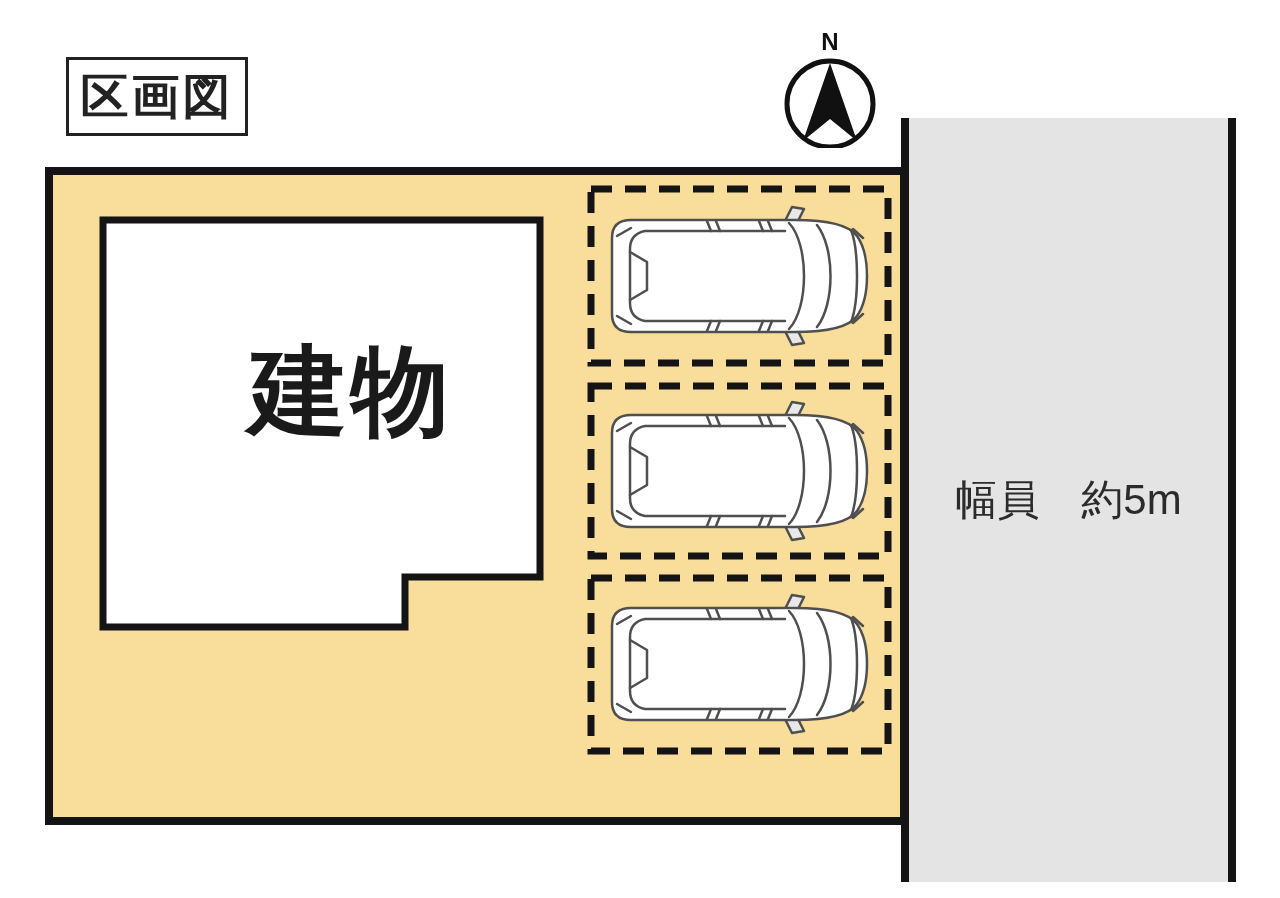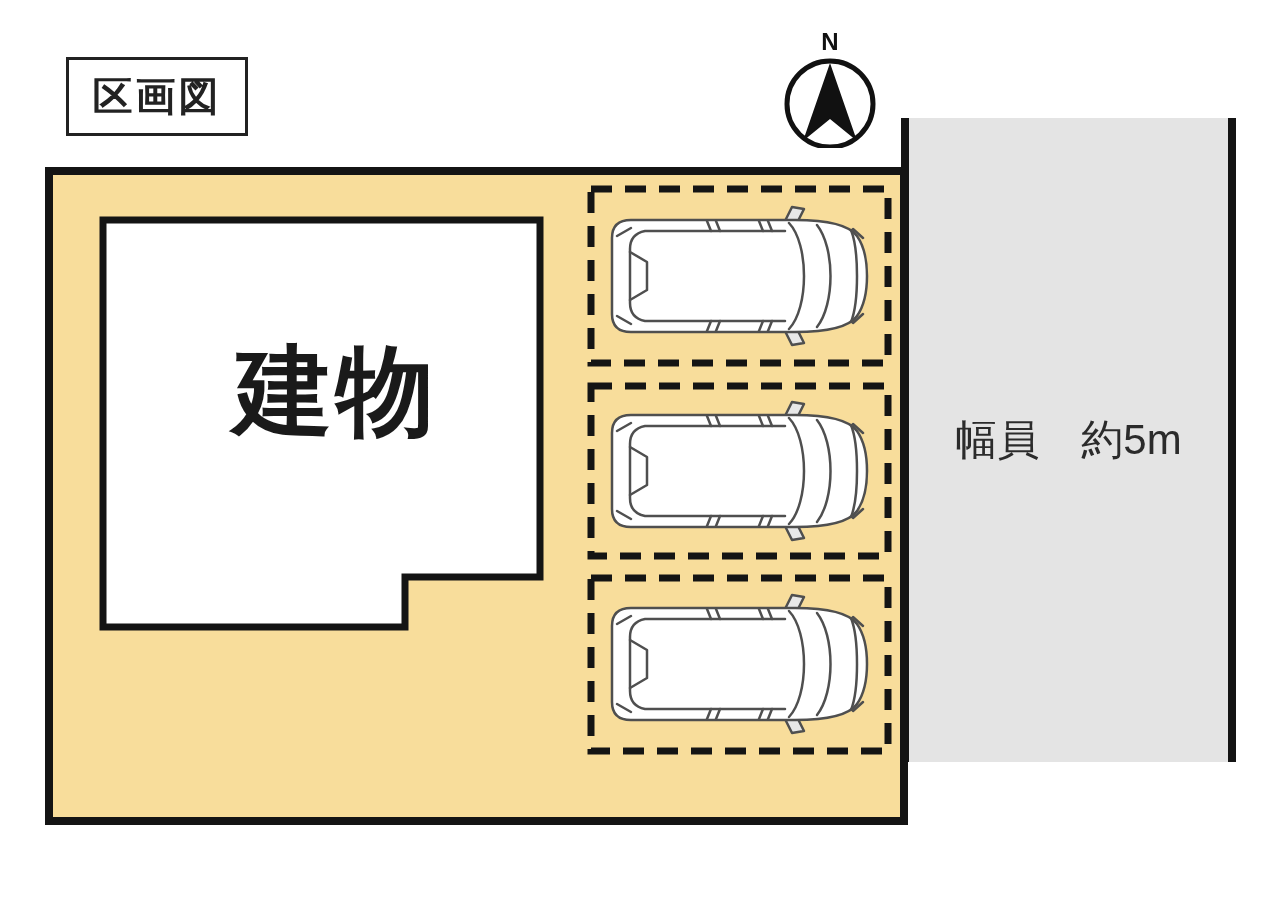--- a/index.html
+++ b/index.html
@@ -13,50 +13,50 @@
     position:relative;width:1280px;height:898px;background:#ffffff;
     font-family:"Liberation Sans","DejaVu Sans",sans-serif;overflow:hidden;
   }
   .abs{position:absolute;}
   
   .title-box{
     left:66px;top:57px;width:182px;height:79px;border:3px solid #222;
     background:#fff;display:flex;align-items:center;justify-content:center;
     box-sizing:border-box;z-index:5;
   }
-  .title-box span{font-size:40px;font-weight:600;letter-spacing:3px;color:#222;}
+  .title-box span{font-size:48px;font-weight:600;letter-spacing:3px;color:#222;}
   
   .plot{
     left:45px;top:167px;width:863px;height:658px;
     background:var(--plot-fill);border:8px solid var(--outline);box-sizing:border-box;
   }
   
   .road{
-    left:901px;top:118px;width:335px;height:644px;
+    left:901px;top:118px;width:335px;height:764px;
     background:var(--road-fill);
     border-left:8px solid var(--outline);border-right:8px solid var(--outline);
     box-sizing:border-box;
     display:flex;flex-direction:column;align-items:center;justify-content:center;
   }
   .road-label{
     text-align:center;font-size:42px;line-height:1.28;color:#2b2b2b;font-weight:500;
   }
   
   .compass{left:775px;top:22px;width:110px;height:126px;z-index:4;}
   .compass text{font-family:"Liberation Sans","DejaVu Sans",sans-serif;font-weight:bold;font-size:24px;fill:#111;}
   
   .overlay{left:0;top:0;width:1280px;height:898px;z-index:3;}
   .building-poly{fill:var(--building-fill);stroke:var(--outline);stroke-width:7;}
   .parking-rect{fill:none;stroke:var(--outline);stroke-width:7;stroke-dasharray:21 13;}
   .car{stroke:#4f4f4f;stroke-width:2.5;fill:none;stroke-linejoin:round;stroke-linecap:round;}
   .car .body{fill:#ffffff;}
   .car .mirror{fill:#e8e8e8;}
   
   .building-label{
-    left:201px;top:338px;width:270px;text-align:center;
+    left:216px;top:338px;width:270px;text-align:center;
     font-size:98px;line-height:1.1;font-weight:600;color:#1a1a1a;letter-spacing:4px;
     z-index:4;
   }
 </style>
 </head>
 <body>
 
 <div class="canvas">
 
   <div class="abs title-box">

